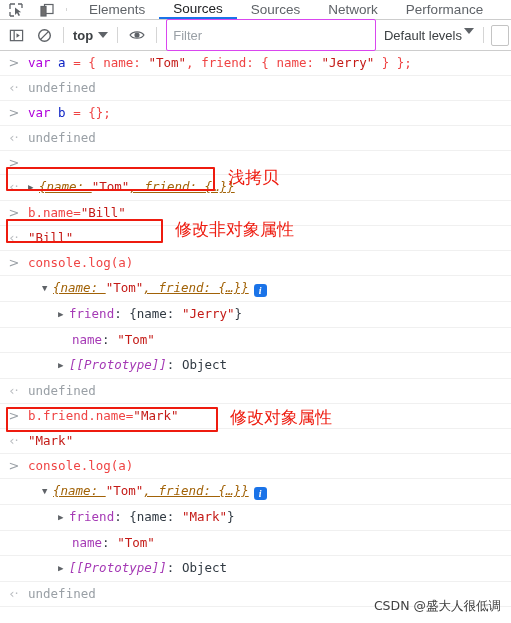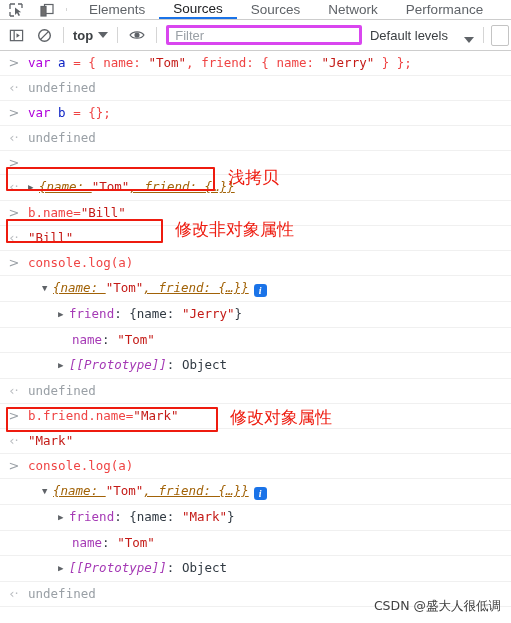--- a/index.html
+++ b/index.html
@@ -94,38 +94,38 @@
   }
   .caret {
     width: 0; height: 0;
     border-left: 5px solid transparent;
     border-right: 5px solid transparent;
     border-top: 6px solid #5f6368;
   }
   .filter-box {
     flex: 1 1 auto;
     min-width: 0;
-    height: 20px;
+    height: 32px;
     margin: 0 4px;
-    border: 3px solid #d946ef;
+    border: 1px solid #d946ef;
     border-radius: 2px;
     background: #fff;
     display: flex;
     align-items: center;
     padding: 0 6px;
     box-sizing: border-box;
   }
   .filter-box .ph {
     font-size: 13px;
     color: #9aa0a6;
   }
   .levels {
     display: flex;
-    align-items: flex-end;
-    gap: 16px;
+    align-items: flex-start;
+    gap: 2px;
     font-size: 13px;
     color: #3c4043;
     padding: 0 4px;
     white-space: nowrap;
     flex: none;
   }
   .tail-box {
     width: 18px;
     height: 21px;
     border: 1px solid #c4c4c4;

